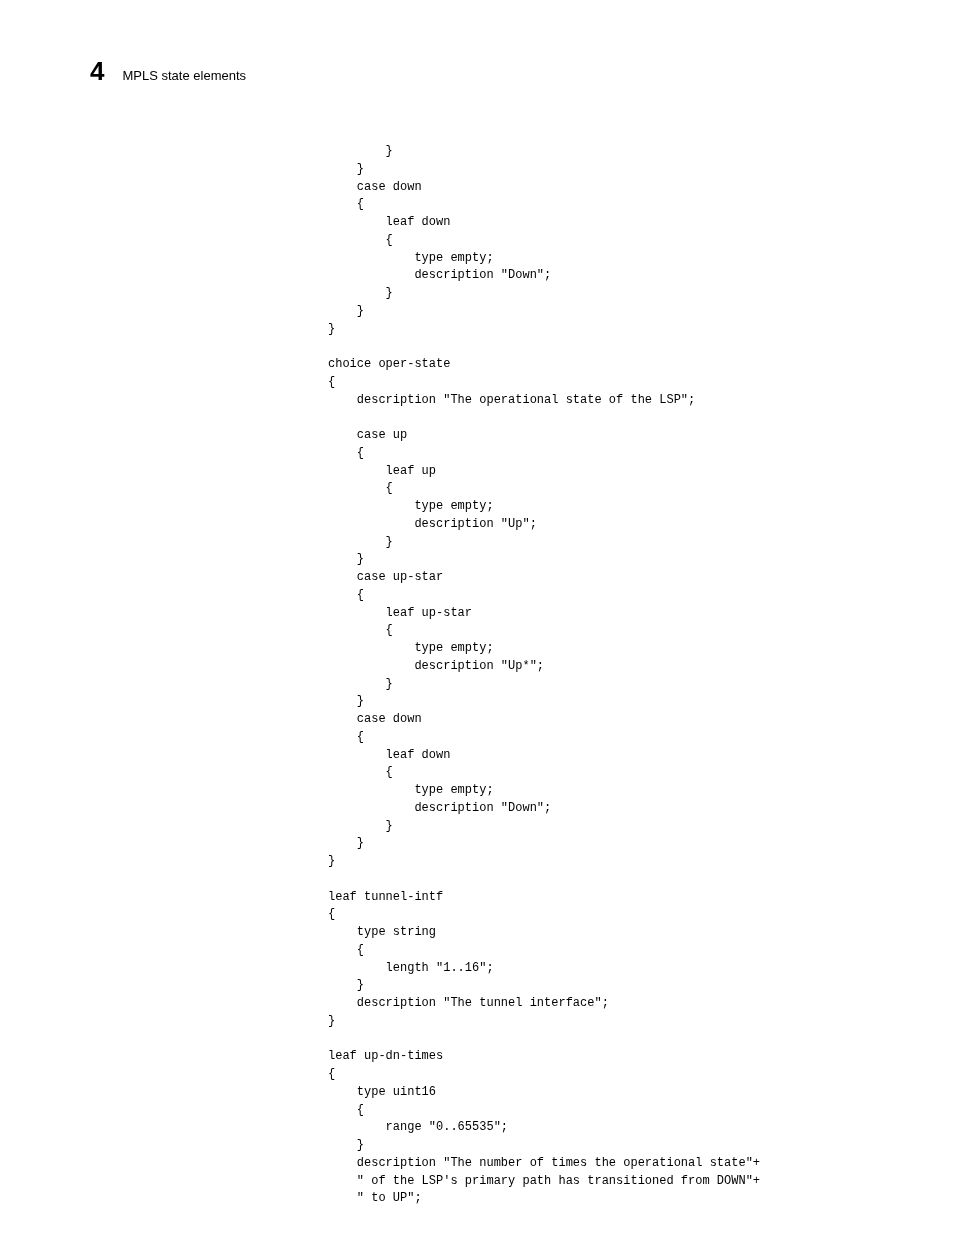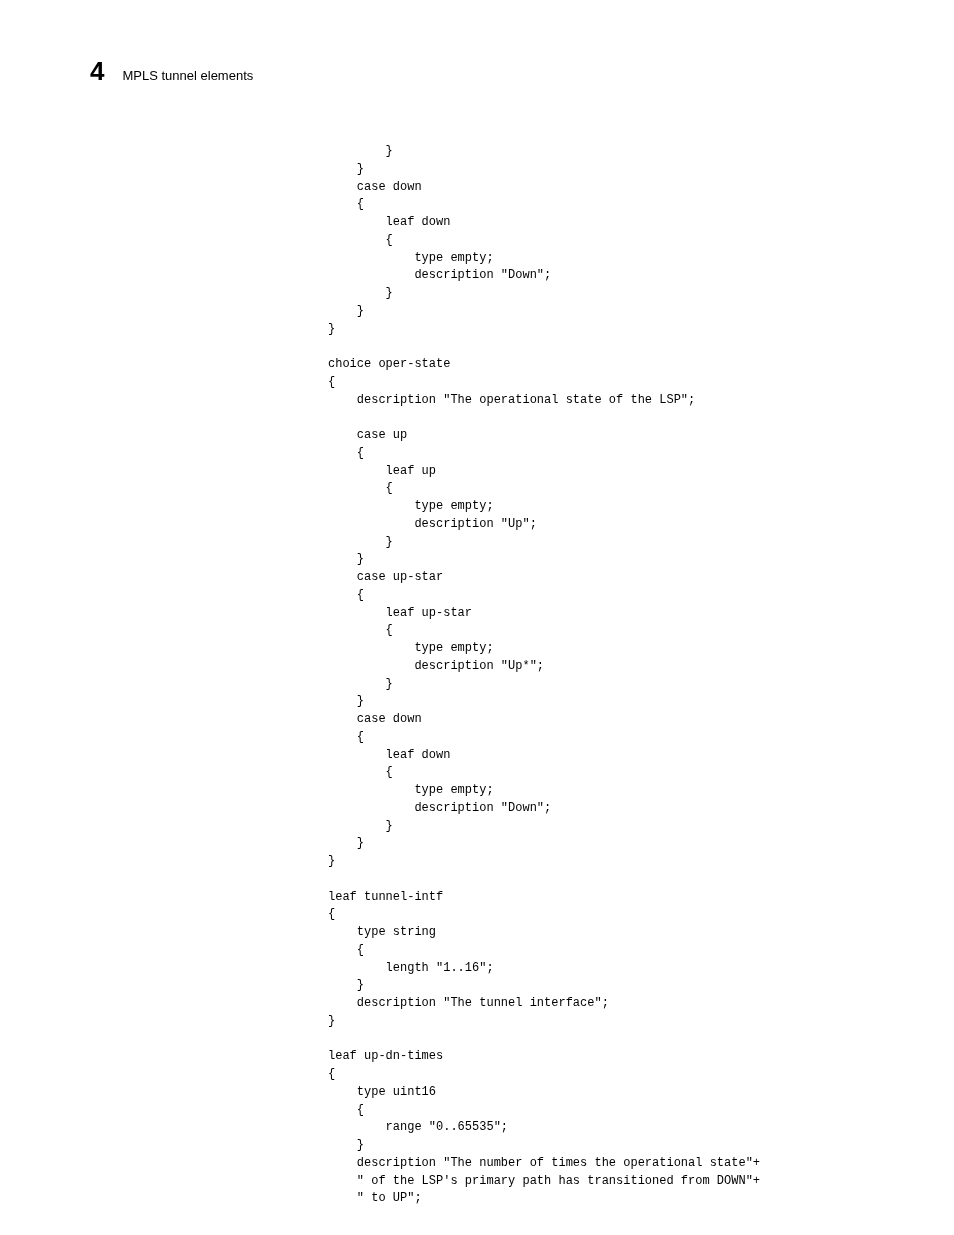--- a/index.html
+++ b/index.html
@@ -37,21 +37,21 @@
     padding-left: 328px;
     color: #000000;
   }
 </style>
 </head>
 <body>
 
 <div class="page">
   <div class="header">
     <span class="chapter-num">4</span>
-    <span class="chapter-title">MPLS tunnel elements</span>
+    <span class="chapter-title">MPLS state elements</span>
   </div>
   <div class="code-block">        }
     }
     case down
     {
         leaf down
         {
             type empty;
             description "Down";
         }

